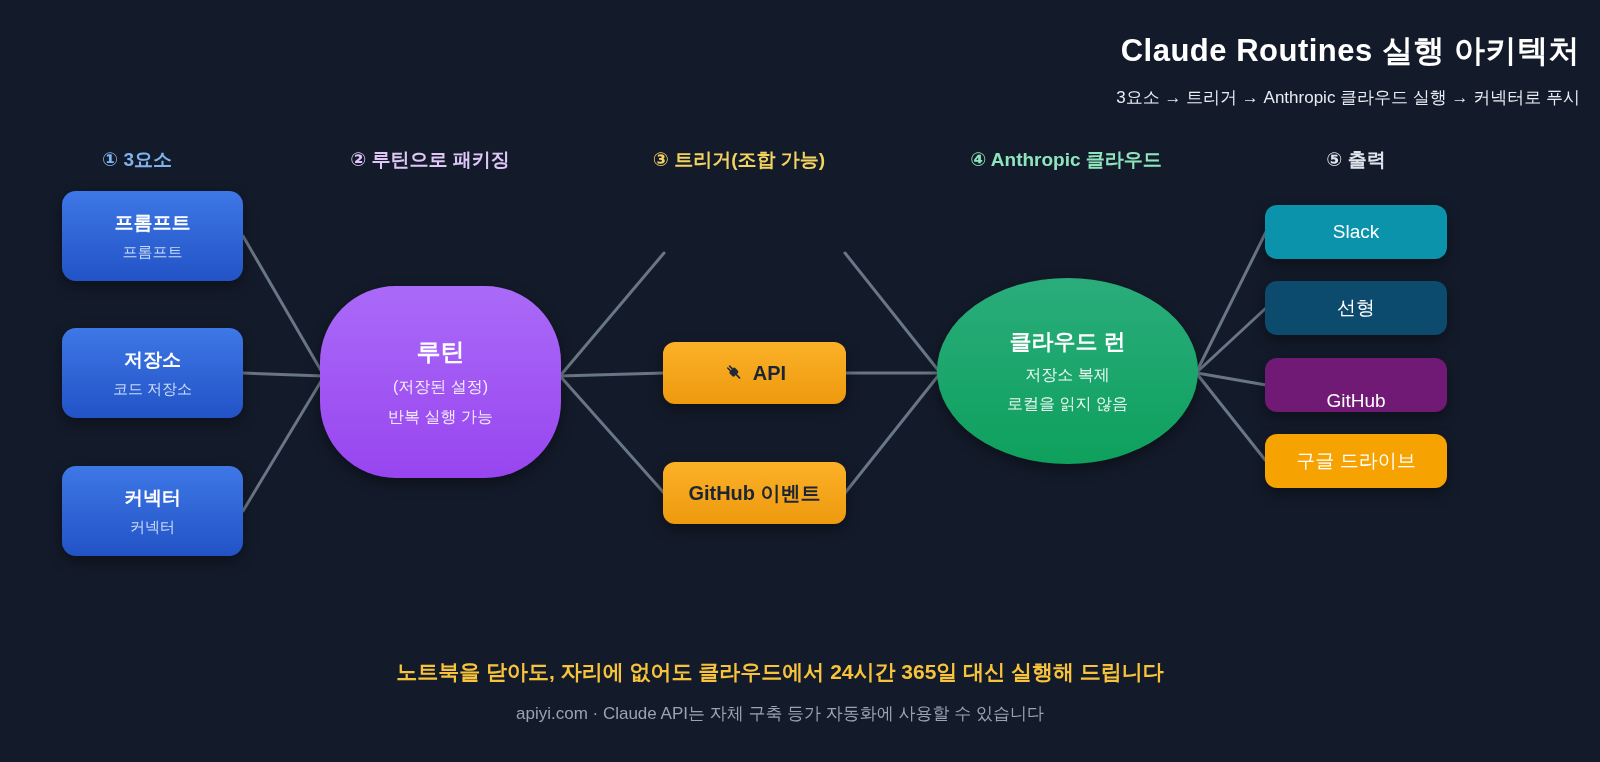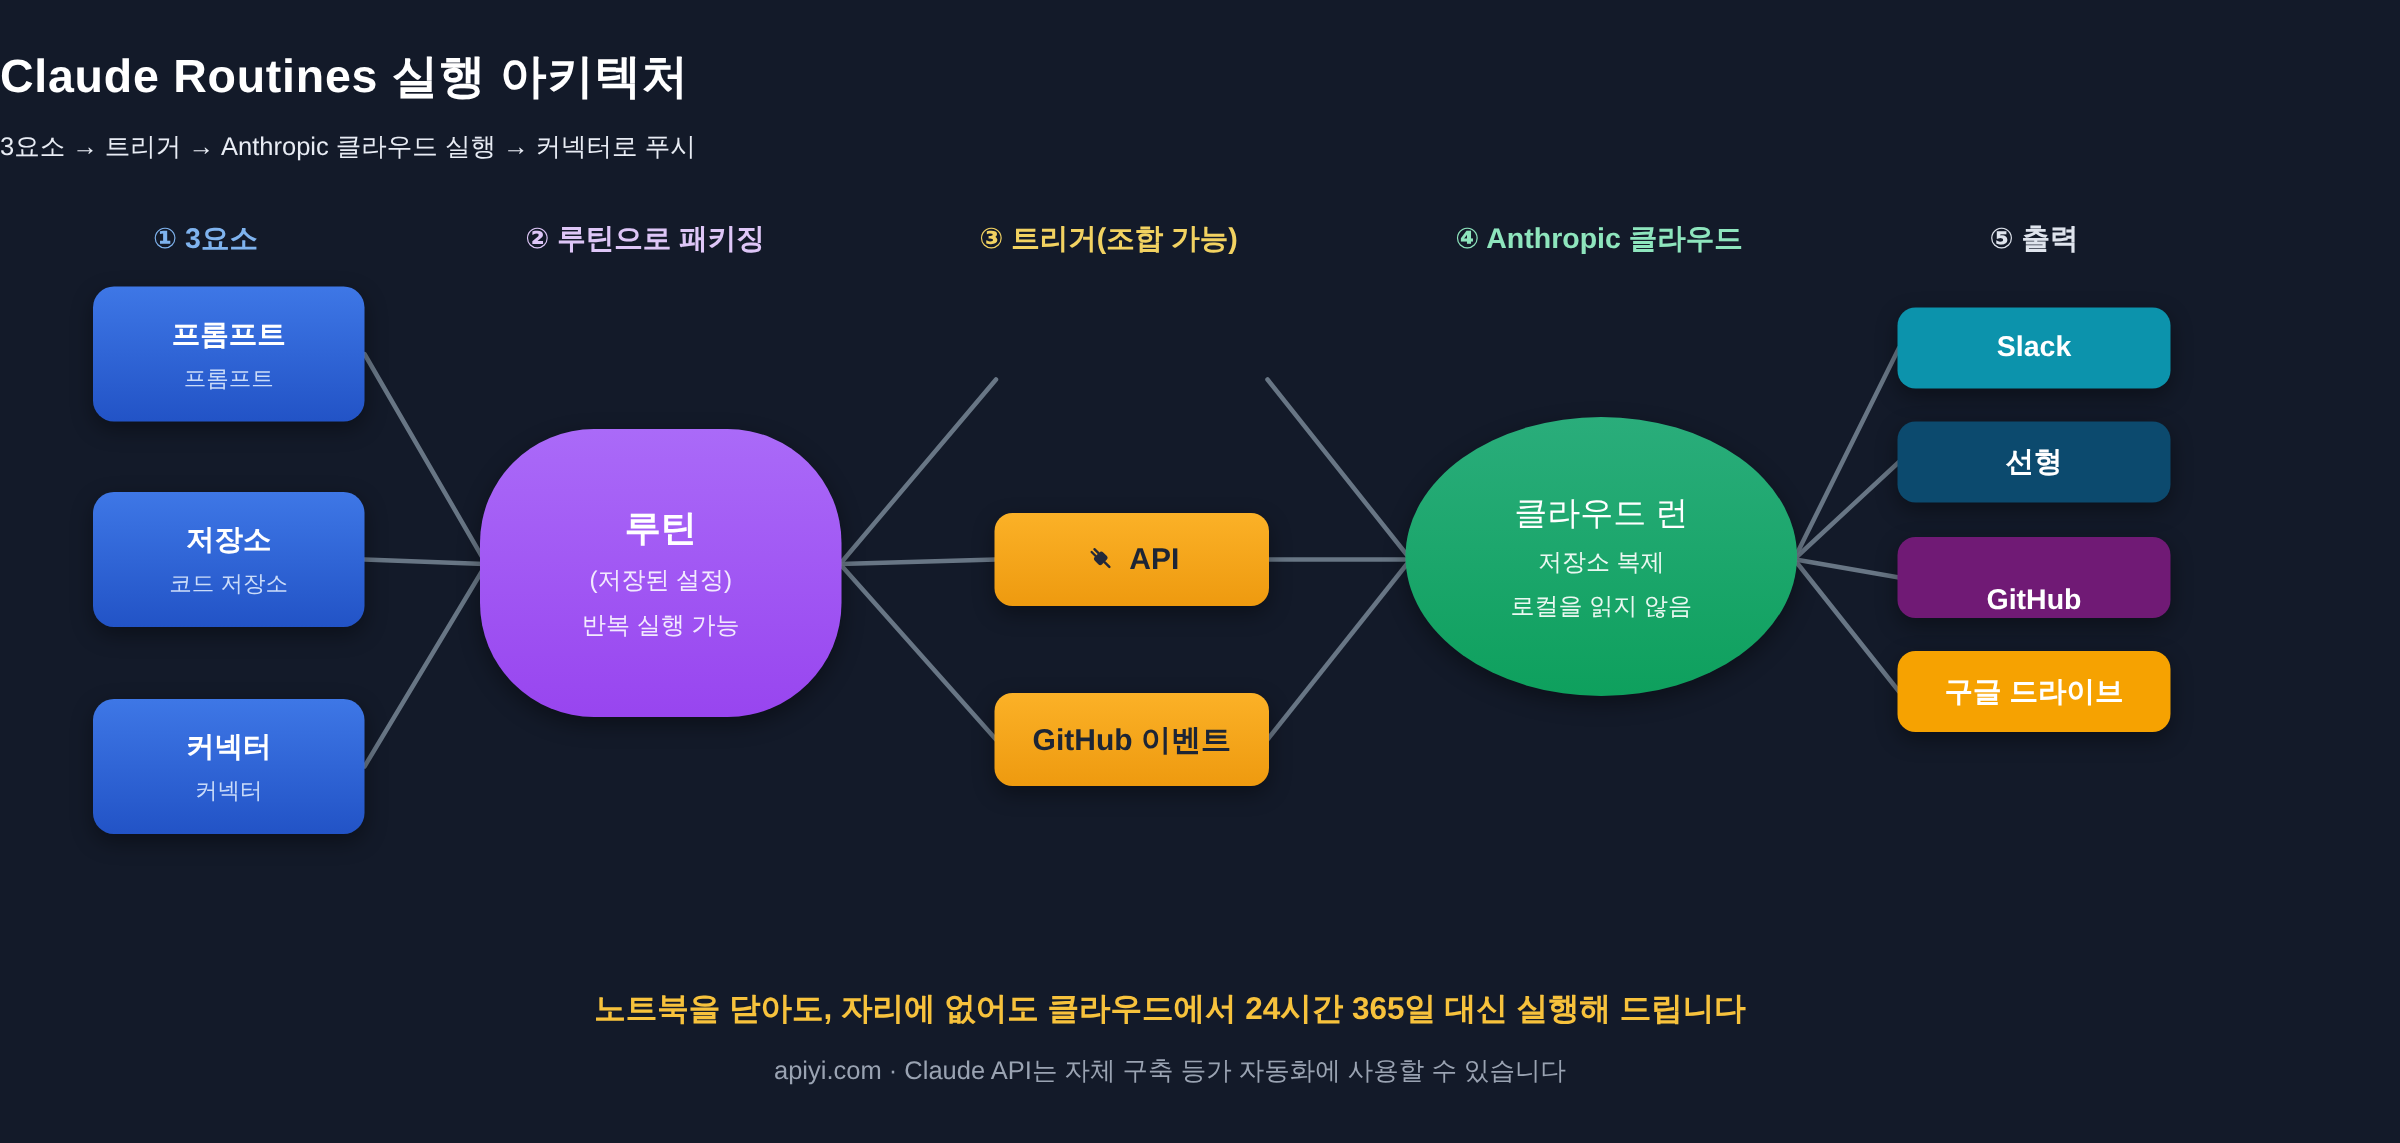--- a/index.html
+++ b/index.html
@@ -2,21 +2,21 @@
 <html><head>
 <meta charset="utf-8">
 <style>
   html,body{margin:0;padding:0;background:#131A29;}
   .stage{
     position:relative;width:1600px;height:762px;overflow:hidden;
     background:#131A29;
     font-family:"Liberation Sans","DejaVu Sans",sans-serif;
     color:#fff;
   }
-  .hdr{position:absolute;left:0;top:30px;width:1580px;text-align:left;}
+  .hdr{position:absolute;left:0;top:30px;width:1580px;text-align:right;}
   .hdr h1{margin:0;font-size:31px;font-weight:bold;color:#FFFFFF;letter-spacing:.5px;}
   .hdr p{margin:14px 0 0 0;font-size:17px;color:#E8ECF4;}
   svg.edges{position:absolute;left:0;top:0;width:1600px;height:762px;}
   svg.edges line{stroke:#72808F;stroke-width:3;opacity:.9;stroke-linecap:round;}
   .colhdr{position:absolute;top:148px;height:24px;line-height:24px;text-align:center;font-size:19px;font-weight:bold;}
   .colhdr.c1{left:37px;width:200px;color:#7FB3EE;}
   .colhdr.c2{left:330px;width:200px;color:#DEC6F7;}
   .colhdr.c3{left:624px;width:230px;color:#F2D261;}
   .colhdr.c4{left:951px;width:230px;color:#8EE5BD;}
   .colhdr.c5{left:1256px;width:200px;color:#DFE4ED;}
@@ -28,24 +28,24 @@
   .card-blue .s{font-size:15px;color:#CBDCF9;margin-top:7px;}
   .pill-purple{left:320px;top:286px;width:241px;height:192px;border-radius:76px;
         background:linear-gradient(180deg,#AA6AF8 0%,#9845EF 100%);}
   .pill-purple .t{font-size:24px;font-weight:bold;color:#FFFFFF;}
   .pill-purple .l{font-size:16px;color:#F3EAFE;margin-top:9px;}
   .card-orange{left:663px;width:183px;height:62px;border-radius:12px;flex-direction:row;gap:8px;
         background:linear-gradient(180deg,#FBB127 0%,#EE9A0F 100%);
         font-size:20px;font-weight:bold;color:#1D2535;}
   .ellipse-green{left:937px;top:278px;width:261px;height:186px;border-radius:50%;
         background:linear-gradient(180deg,#2AAD7B 0%,#0EA05D 100%);}
-  .ellipse-green .t{font-size:22px;font-weight:normal;color:#FFFFFF;}
+  .ellipse-green .t{font-size:22px;font-weight:bold;color:#FFFFFF;}
   .ellipse-green .l{font-size:16px;color:#EAF8F1;margin-top:8px;}
   .card-out{left:1265px;width:182px;height:54px;border-radius:12px;
-        font-size:19px;font-weight:bold;color:#FFFFFF;}
+        font-size:19px;font-weight:normal;color:#FFFFFF;}
   .out-slack{background:#0C93AC;}
   .out-linear{background:#0c4a6e;}
   .out-github{background:#701a75;justify-content:flex-end;}
   .out-gdrive{background:#F6A201;}
   .foot-hi{position:absolute;left:0;top:658px;width:1560px;text-align:center;
         font-size:21px;font-weight:bold;color:#F7C23C;}
   .foot-credit{position:absolute;left:0;top:702px;width:1560px;text-align:center;
         font-size:17px;color:#9AA3B2;}
   .icon{display:inline-flex;align-items:center;}
 </style>

